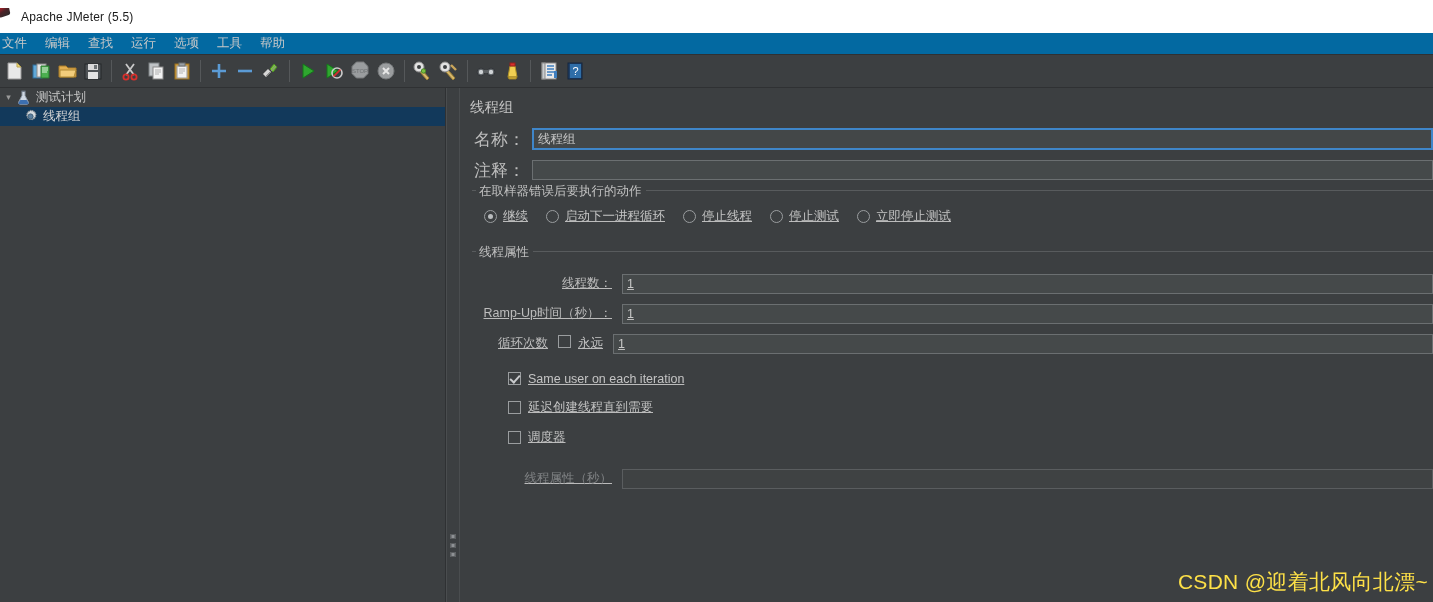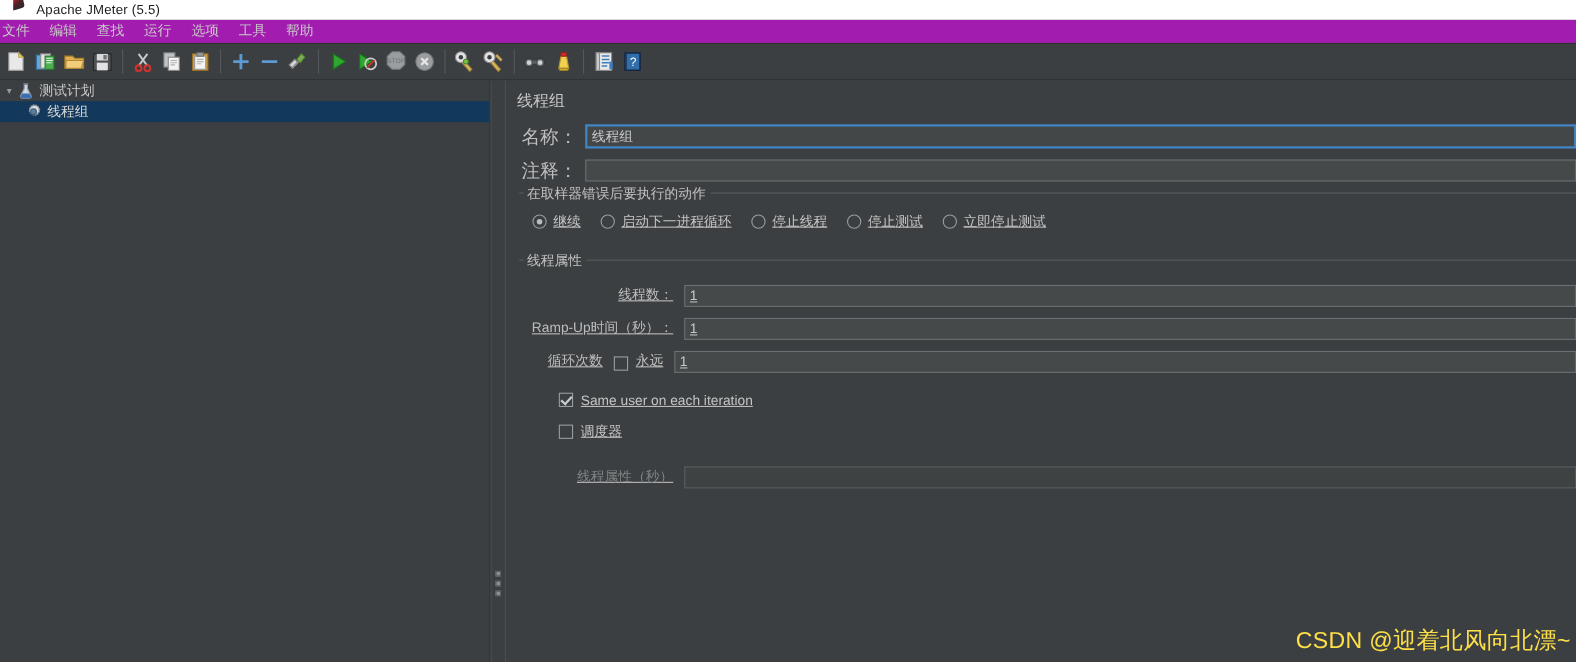--- a/index.html
+++ b/index.html
@@ -19,26 +19,26 @@
     position: relative;
     width: 1433px;
     height: 602px;
     background: #3c3f41;
     display: flex;
     flex-direction: column;
   }
 
   
   .titlebar {
-    height: 18px;
+    height: 33px;
     background: #ffffff;
     display: flex;
     align-items: center;
     flex: none;
-    padding-left: 12px;
+    padding-left: 0;
     position: relative;
   }
   .titlebar-icon {
     width: 16px;
     height: 18px;
     position: relative;
     flex: none;
     overflow: hidden;
   }
   .titlebar-icon .feather {
@@ -55,21 +55,21 @@
     font-size: 12px;
     color: #1b1b1b;
     margin-left: 5px;
     letter-spacing: .2px;
     white-space: nowrap;
   }
 
   
   .menubar {
     height: 21px;
-    background: #a21caf;
+    background: #0369a1;
     border-bottom: 1px solid #2f3133;
     display: flex;
     align-items: center;
     flex: none;
     padding-left: 0px;
   }
   .menu-item {
     font-size: 12.5px;
     color: #c8c8c8;
     padding: 2px 9px 3px 9px;
@@ -352,21 +352,21 @@
     display: flex;
     align-items: center;
     font-size: 12.5px;
     color: #c4c4c4;
     margin-bottom: 13px;
     padding-left: 26px;
     white-space: nowrap;
   }
   .inline-cb {
     display: flex;
-    align-items: flex-end;
+    align-items: flex-start;
     font-size: 12.5px;
     color: #c4c4c4;
     flex: none;
     padding-right: 10px;
     white-space: nowrap;
   }
 
   .watermark {
     position: absolute;
     right: 5px;
@@ -680,20 +680,24 @@
             <input class="prop-input" type="text" value="1" style="">
           </div>
 
           <div style="height:8px;"></div>
 
           <label class="cb-row">
             <span class="cb checked"></span>
             <span>Same user on each iteration</span>
           </label>
 
+          <label class="cb-row">
+            <span class="cb"></span>
+            <span>延迟创建线程直到需要</span>
+          </label>
 
           <label class="cb-row">
             <span class="cb"></span>
             <span>调度器</span>
           </label>
 
           <div style="height:10px;"></div>
 
           <div class="prop-row">
             <span class="prop-label w1 disabled">线程属性（秒）</span>

